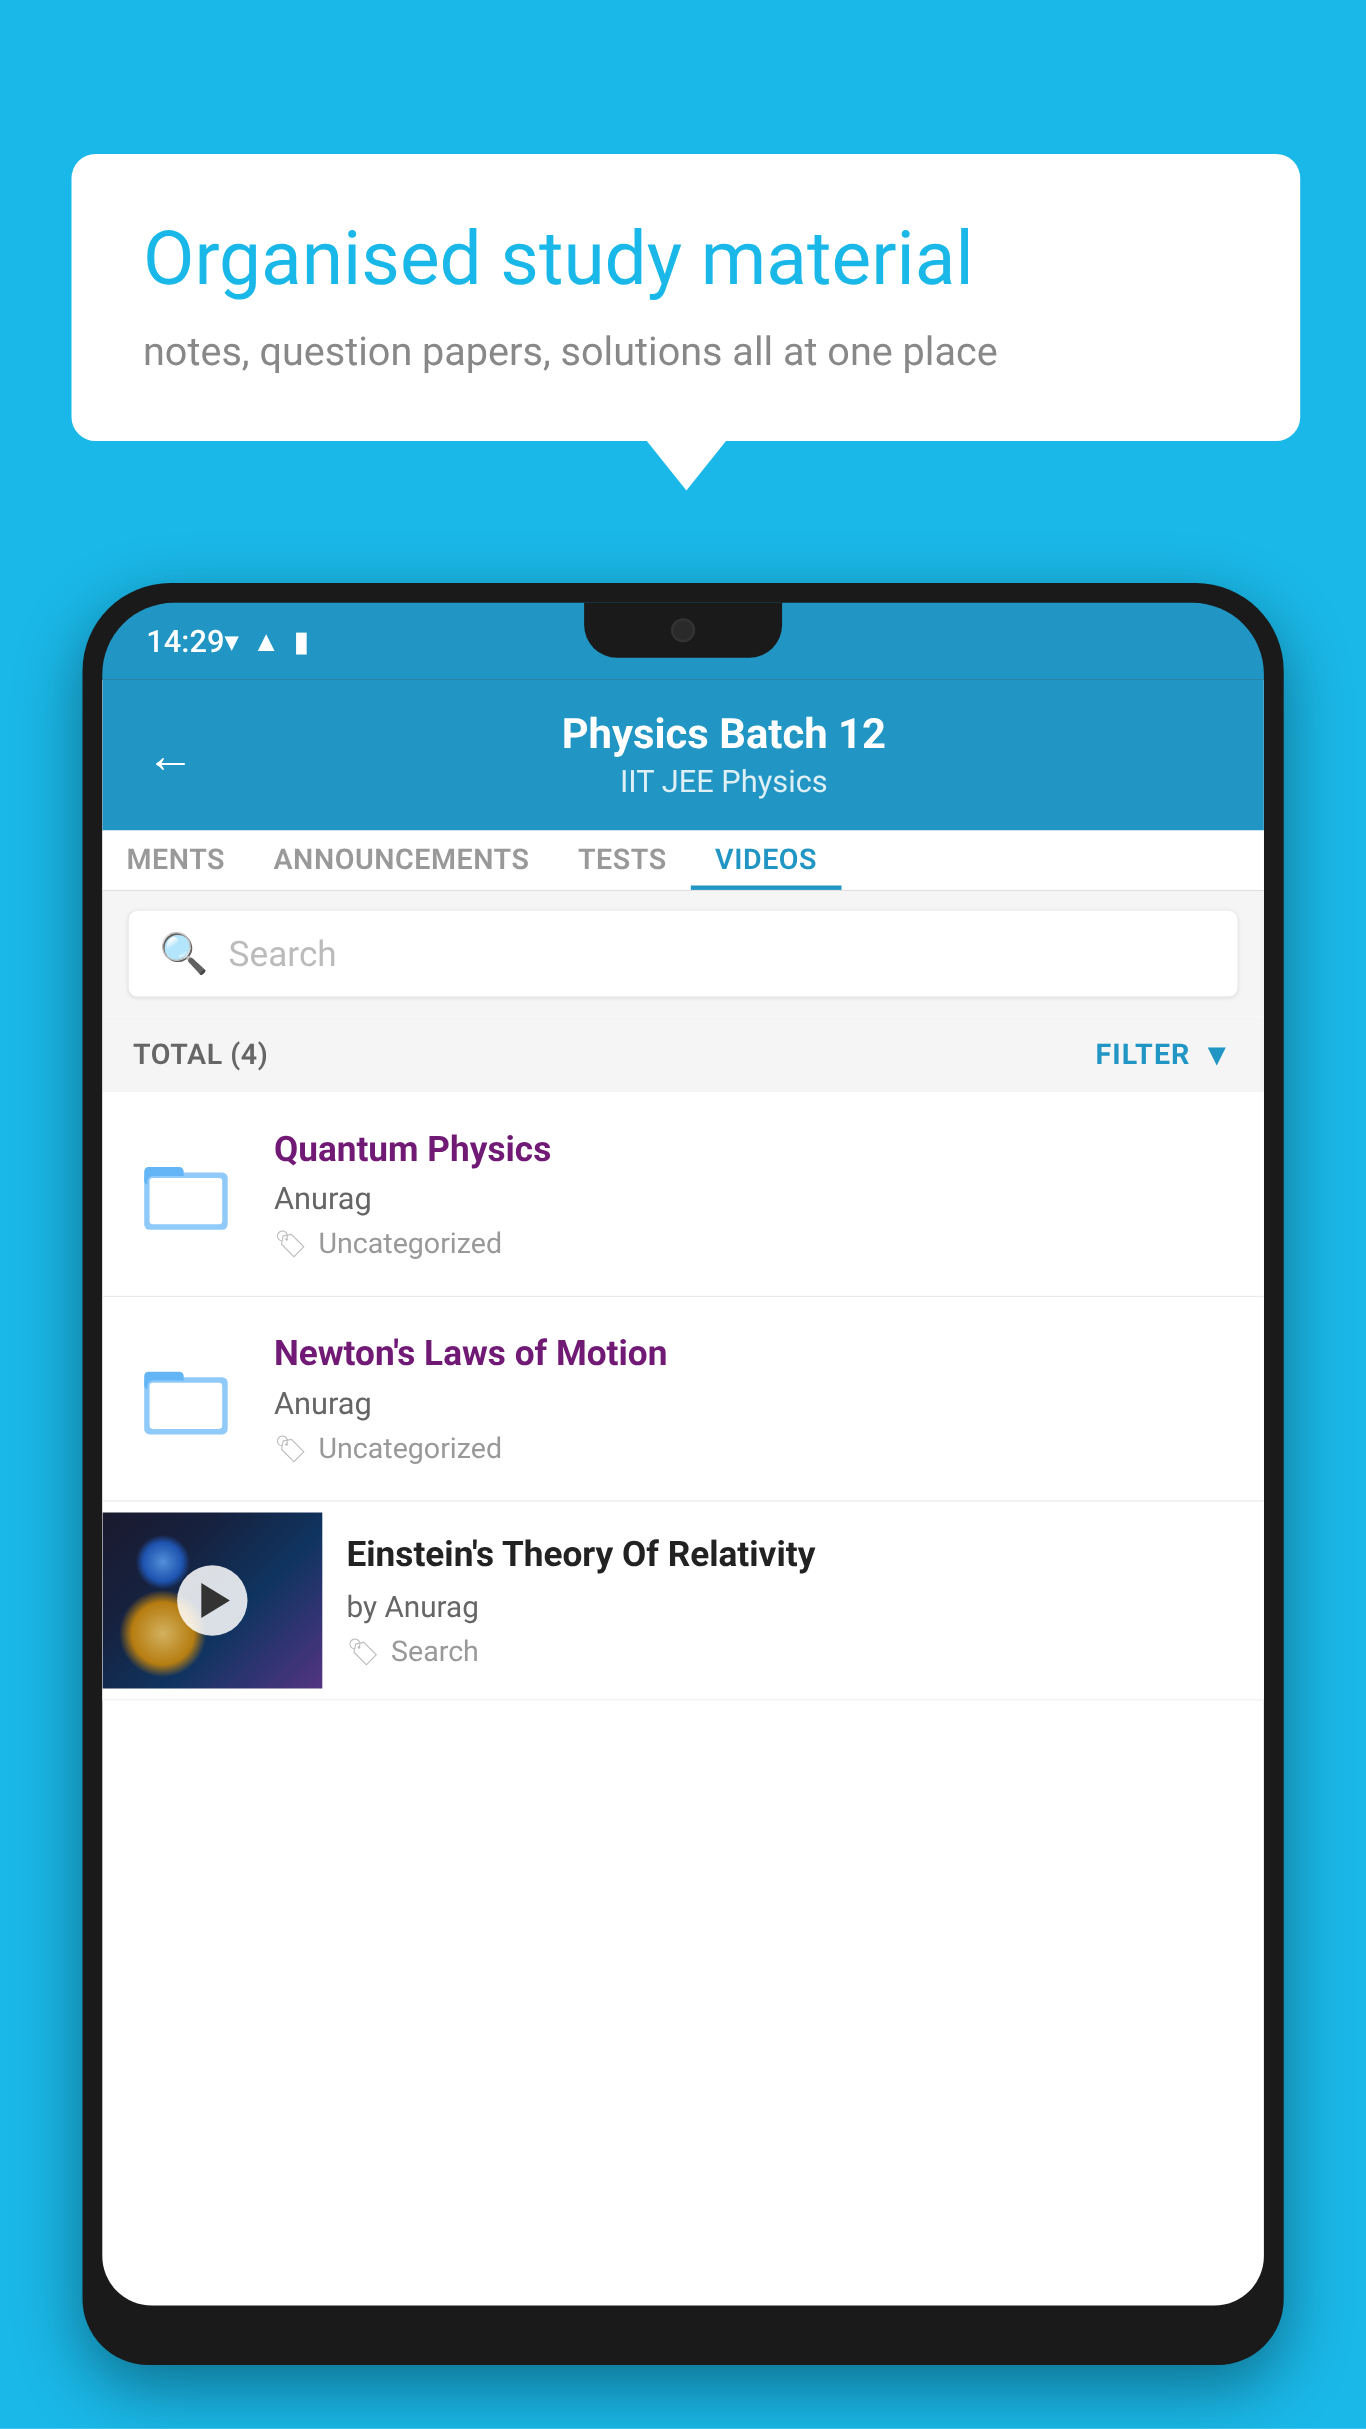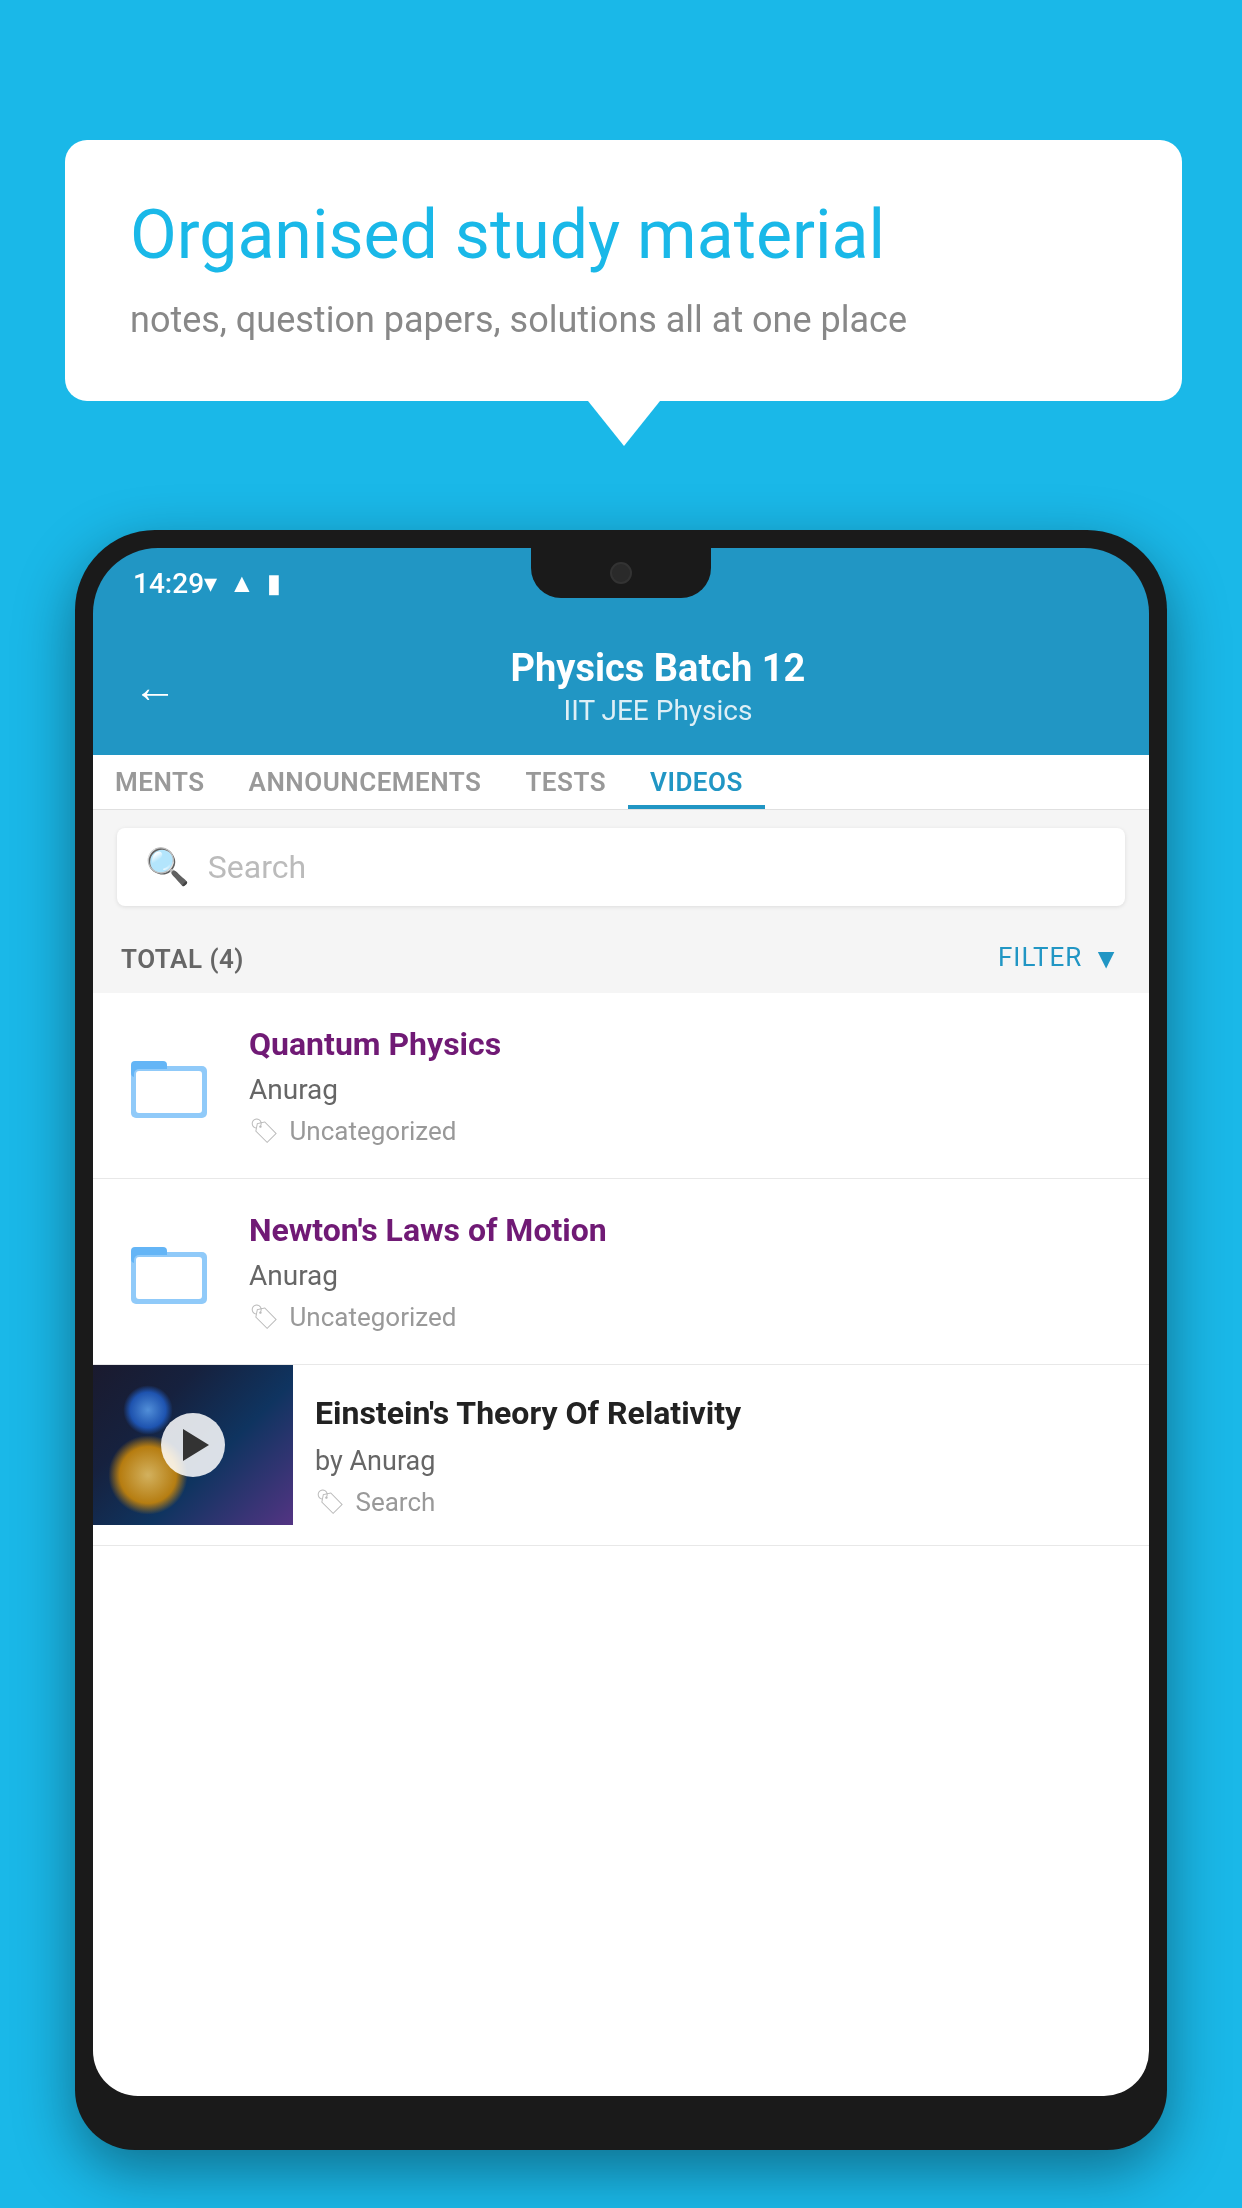--- a/index.html
+++ b/index.html
@@ -237,22 +237,23 @@
     .total-label {
       color: #666;
       font-size: 26px;
       font-weight: 600;
       letter-spacing: 0.5px;
     }
 
     .filter-btn {
       color: #2196c4;
       font-size: 26px;
-      font-weight: 400;
-      display: flex;
+      font-weight: 700;
+      display: flex;
+      align-items: center;
       gap: 10px;
       cursor: pointer;
       letter-spacing: 1px;
     }
 
     .filter-funnel {
       color: #2196c4;
       font-size: 28px;
     }
 
@@ -311,21 +312,21 @@
     }
 
     .tag-icon {
       font-size: 24px;
       color: #bbb;
     }
 
     
     .video-item-last {
       display: flex;
-      align-items: flex-start;
+      align-items: center;
       padding: 0;
       border-bottom: 1px solid #e8e8e8;
       gap: 0;
       cursor: pointer;
       overflow: hidden;
     }
 
     .einstein-thumb {
       width: 200px;
       height: 160px;

